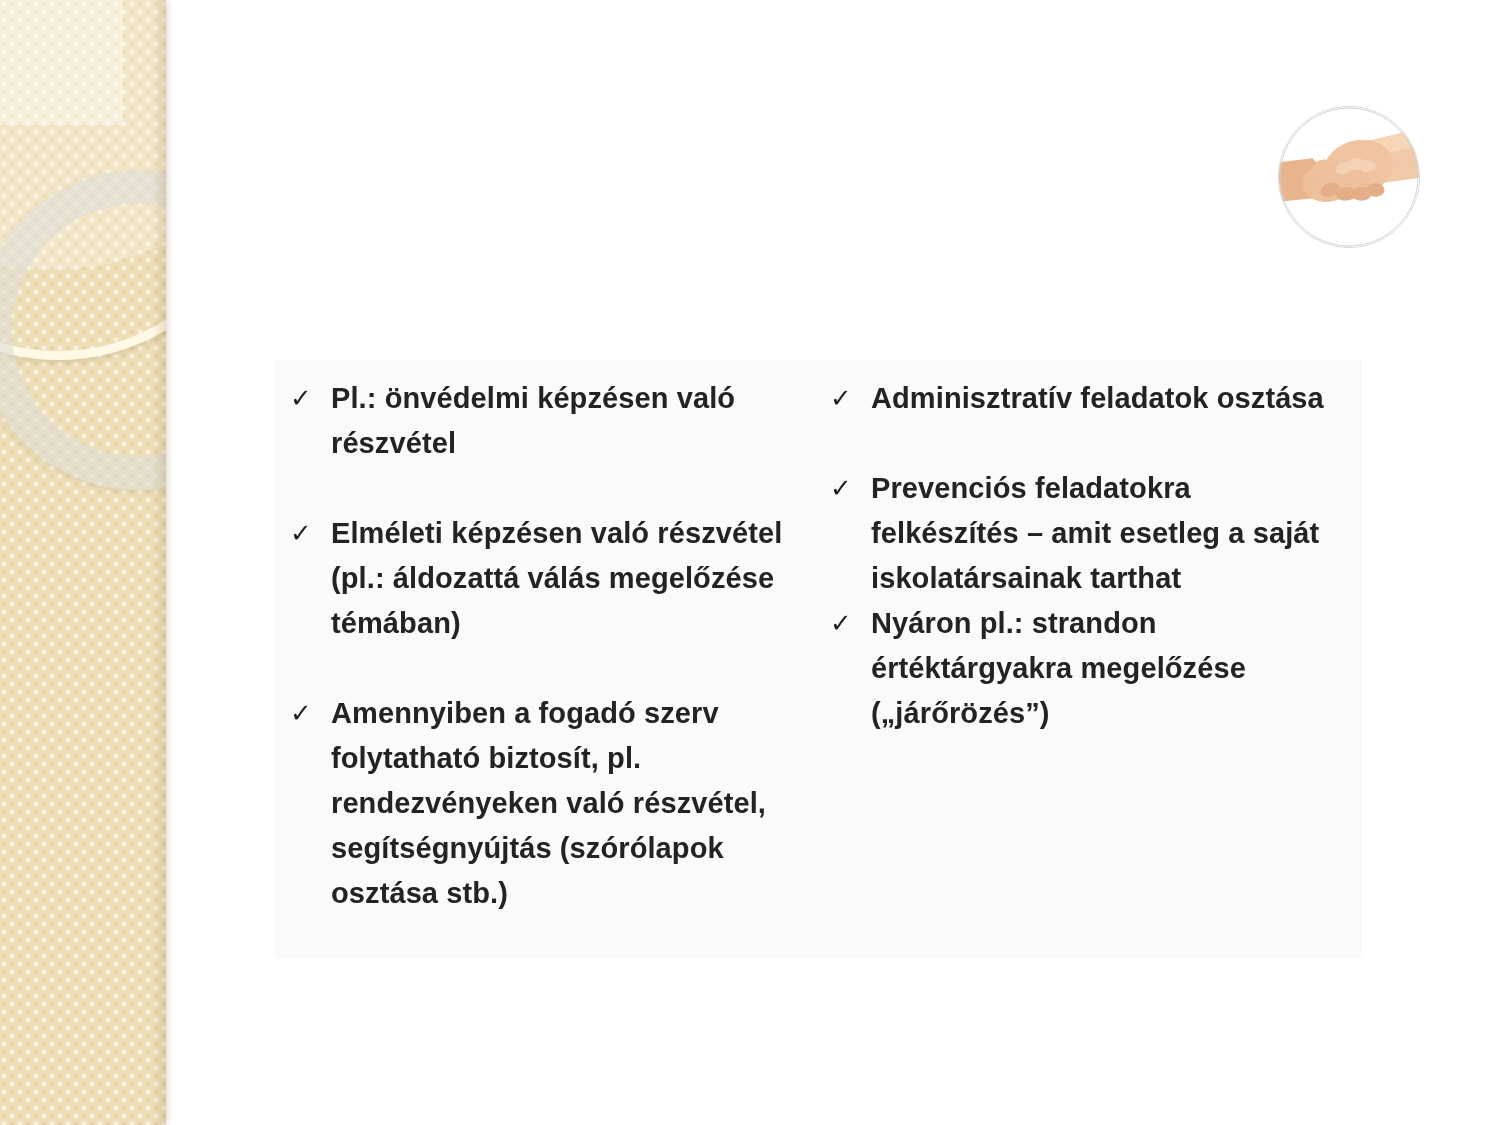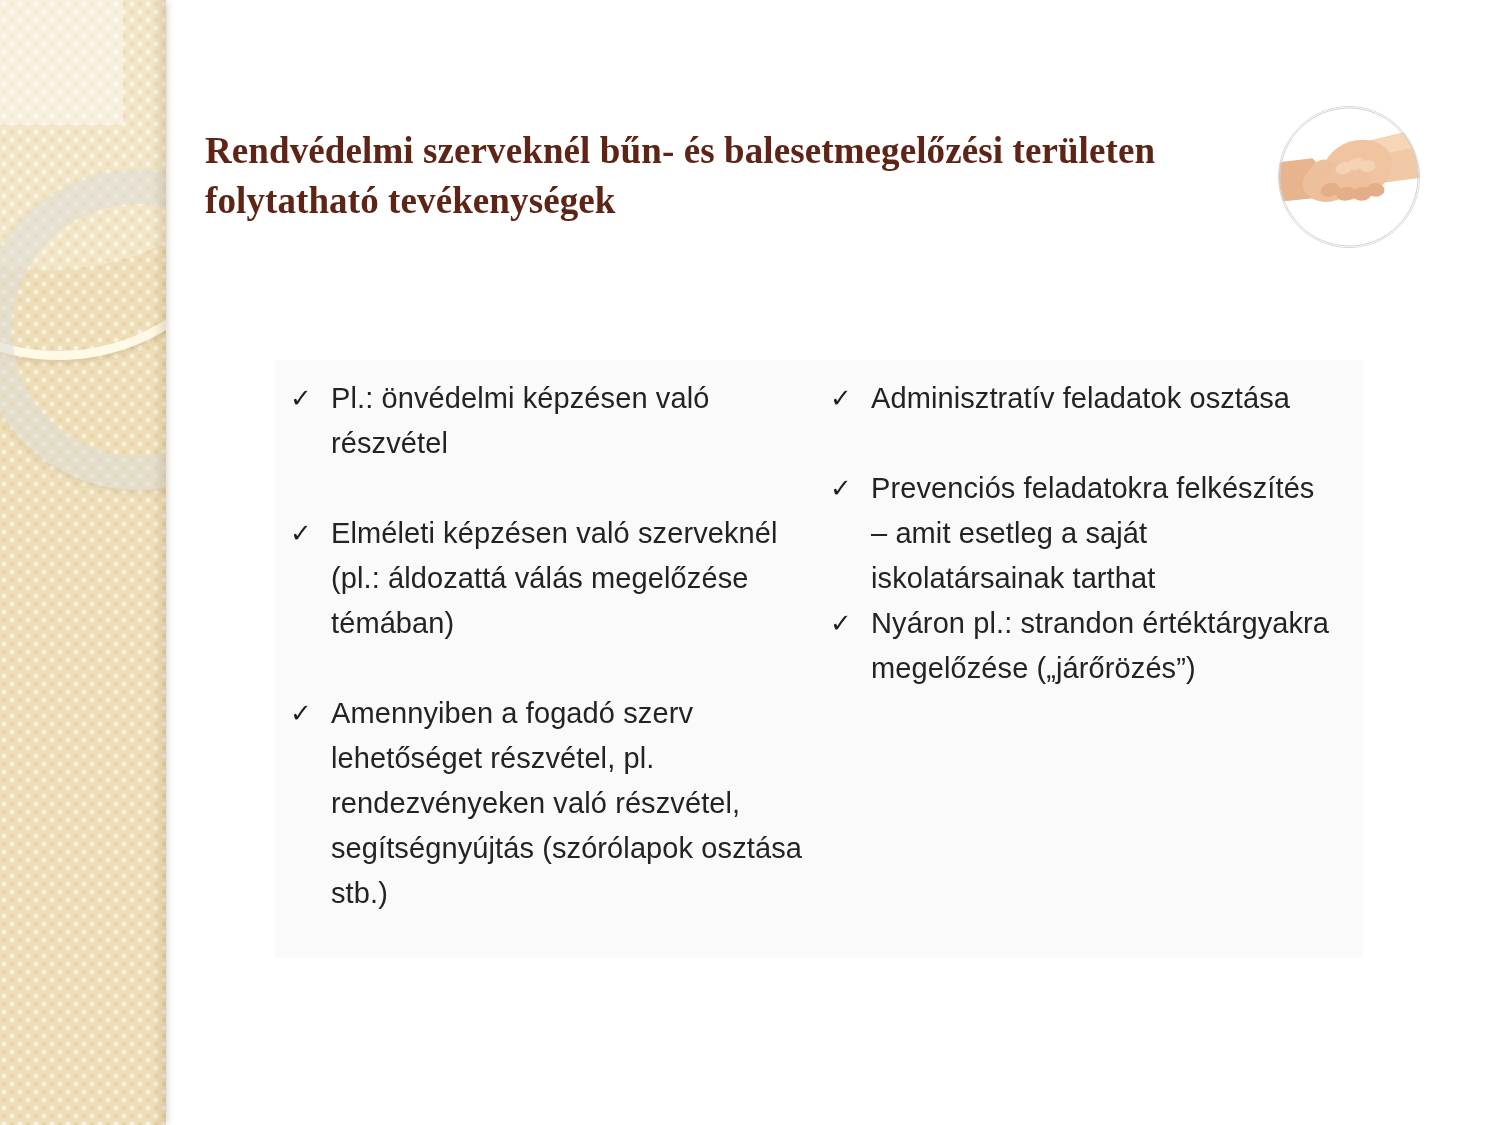--- a/index.html
+++ b/index.html
@@ -136,38 +136,38 @@
   .bullet .check {
     flex: 0 0 auto;
     width: 41px;
     font-size: 26px;
     line-height: 45px;
     color: #1e1e1e;
     text-align: left;
   }
   .bullet .btext {
     flex: 1 1 auto;
+    font-weight: bold;
   }
   .gap-lg { height: 45px; }
   .gap-none { height: 0; }
 </style>
 </head>
 <body>
 
 <div id="slide">
 
   <div class="sidebar">
     <div class="sb-lightbox"></div>
     <div class="sb-disc"></div>
     <div class="sb-ring-cream"></div>
     <div class="sb-ring-grey"></div>
     <div class="sidebar-shade"></div>
   </div>
 
-  <div class="title">Rendvédelmi szerveknél bűn- és balesetmegelőzési területen folytatható tevékenységek</div>
 
   <div class="photo-wrap">
     <svg class="photo-svg" viewBox="0 0 142 142">
       <rect x="0" y="0" width="142" height="142" fill="#ffffff"></rect>
 
       <path d="M142 22 L142 72 L96 78 L78 60 L92 34 Z" fill="#f2c9a6"></path>
       <path d="M142 22 L142 40 L104 48 L96 34 Z" fill="#f7d6b8"></path>
 
       <ellipse cx="80" cy="62" rx="36" ry="28" transform="rotate(-18 80 62)" fill="#f0c4a0"></ellipse>
 
@@ -197,26 +197,26 @@
   <div class="content-box">
 
     <div class="col col-left">
       <div class="bullet">
         <span class="check">✓</span>
         <span class="btext">Pl.: önvédelmi képzésen való részvétel</span>
       </div>
       <div class="gap-lg"></div>
       <div class="bullet">
         <span class="check">✓</span>
-        <span class="btext">Elméleti képzésen való szerveknél (pl.: áldozattá válás megelőzése témában)</span>
+        <span class="btext">Elméleti képzésen való részvétel (pl.: áldozattá válás megelőzése témában)</span>
       </div>
       <div class="gap-lg"></div>
       <div class="bullet">
         <span class="check">✓</span>
-        <span class="btext">Amennyiben a fogadó szerv lehetőséget részvétel, pl. rendezvényeken való részvétel, segítségnyújtás (szórólapok osztása stb.)</span>
+        <span class="btext">Amennyiben a fogadó szerv folytatható biztosít, pl. rendezvényeken való részvétel, segítségnyújtás (szórólapok osztása stb.)</span>
       </div>
     </div>
 
     <div class="col col-right">
       <div class="bullet">
         <span class="check">✓</span>
         <span class="btext">Adminisztratív feladatok osztása</span>
       </div>
       <div class="gap-lg"></div>
       <div class="bullet">

